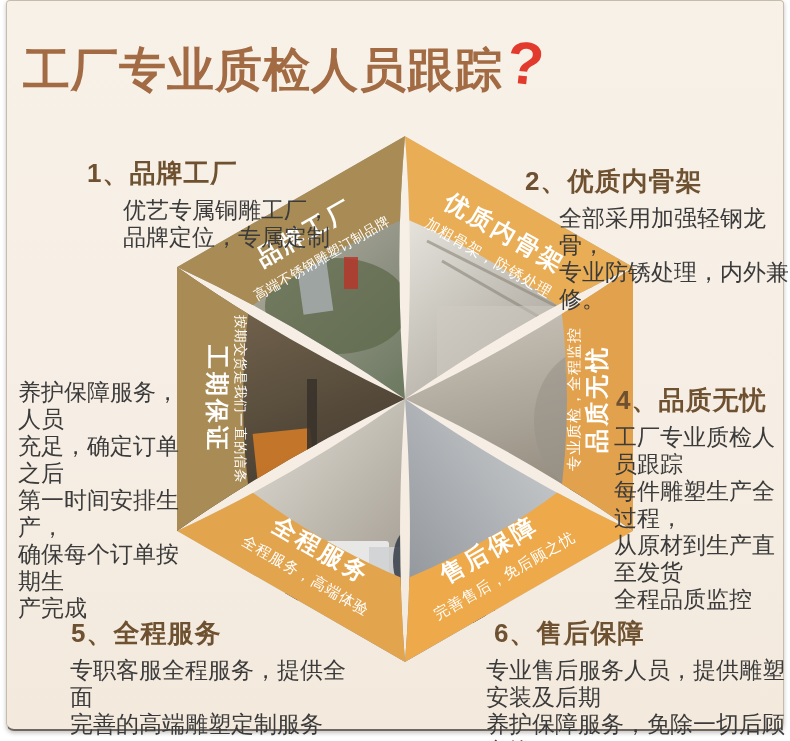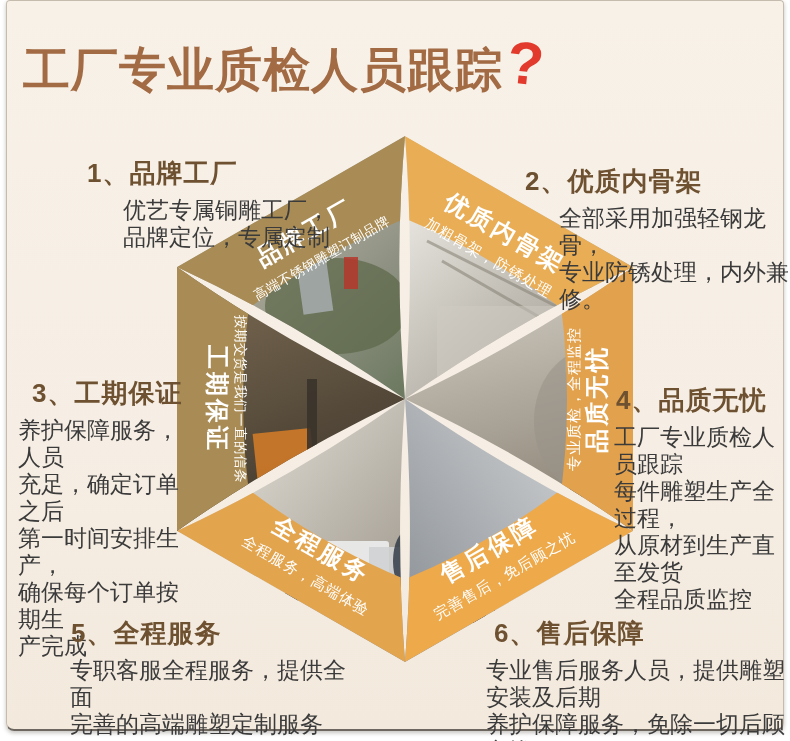--- a/index.html
+++ b/index.html
@@ -156,21 +156,20 @@
     <h3>1、品牌工厂</h3>
     <p>优艺专属铜雕工厂，
 品牌定位，专属定制</p>
   </div>
   <div class="sec s2">
     <h3>2、优质内骨架</h3>
     <p>全部采用加强轻钢龙骨，
 专业防锈处理，内外兼修。</p>
   </div>
   <div class="sec s3">
-    <h3>3、工期保证</h3>
     <p>养护保障服务，人员
 充足，确定订单之后
 第一时间安排生产，
 确保每个订单按期生
 产完成</p>
   </div>
   <div class="sec s4">
     <h3>4、品质无忧</h3>
     <p>工厂专业质检人员跟踪
 每件雕塑生产全过程，

